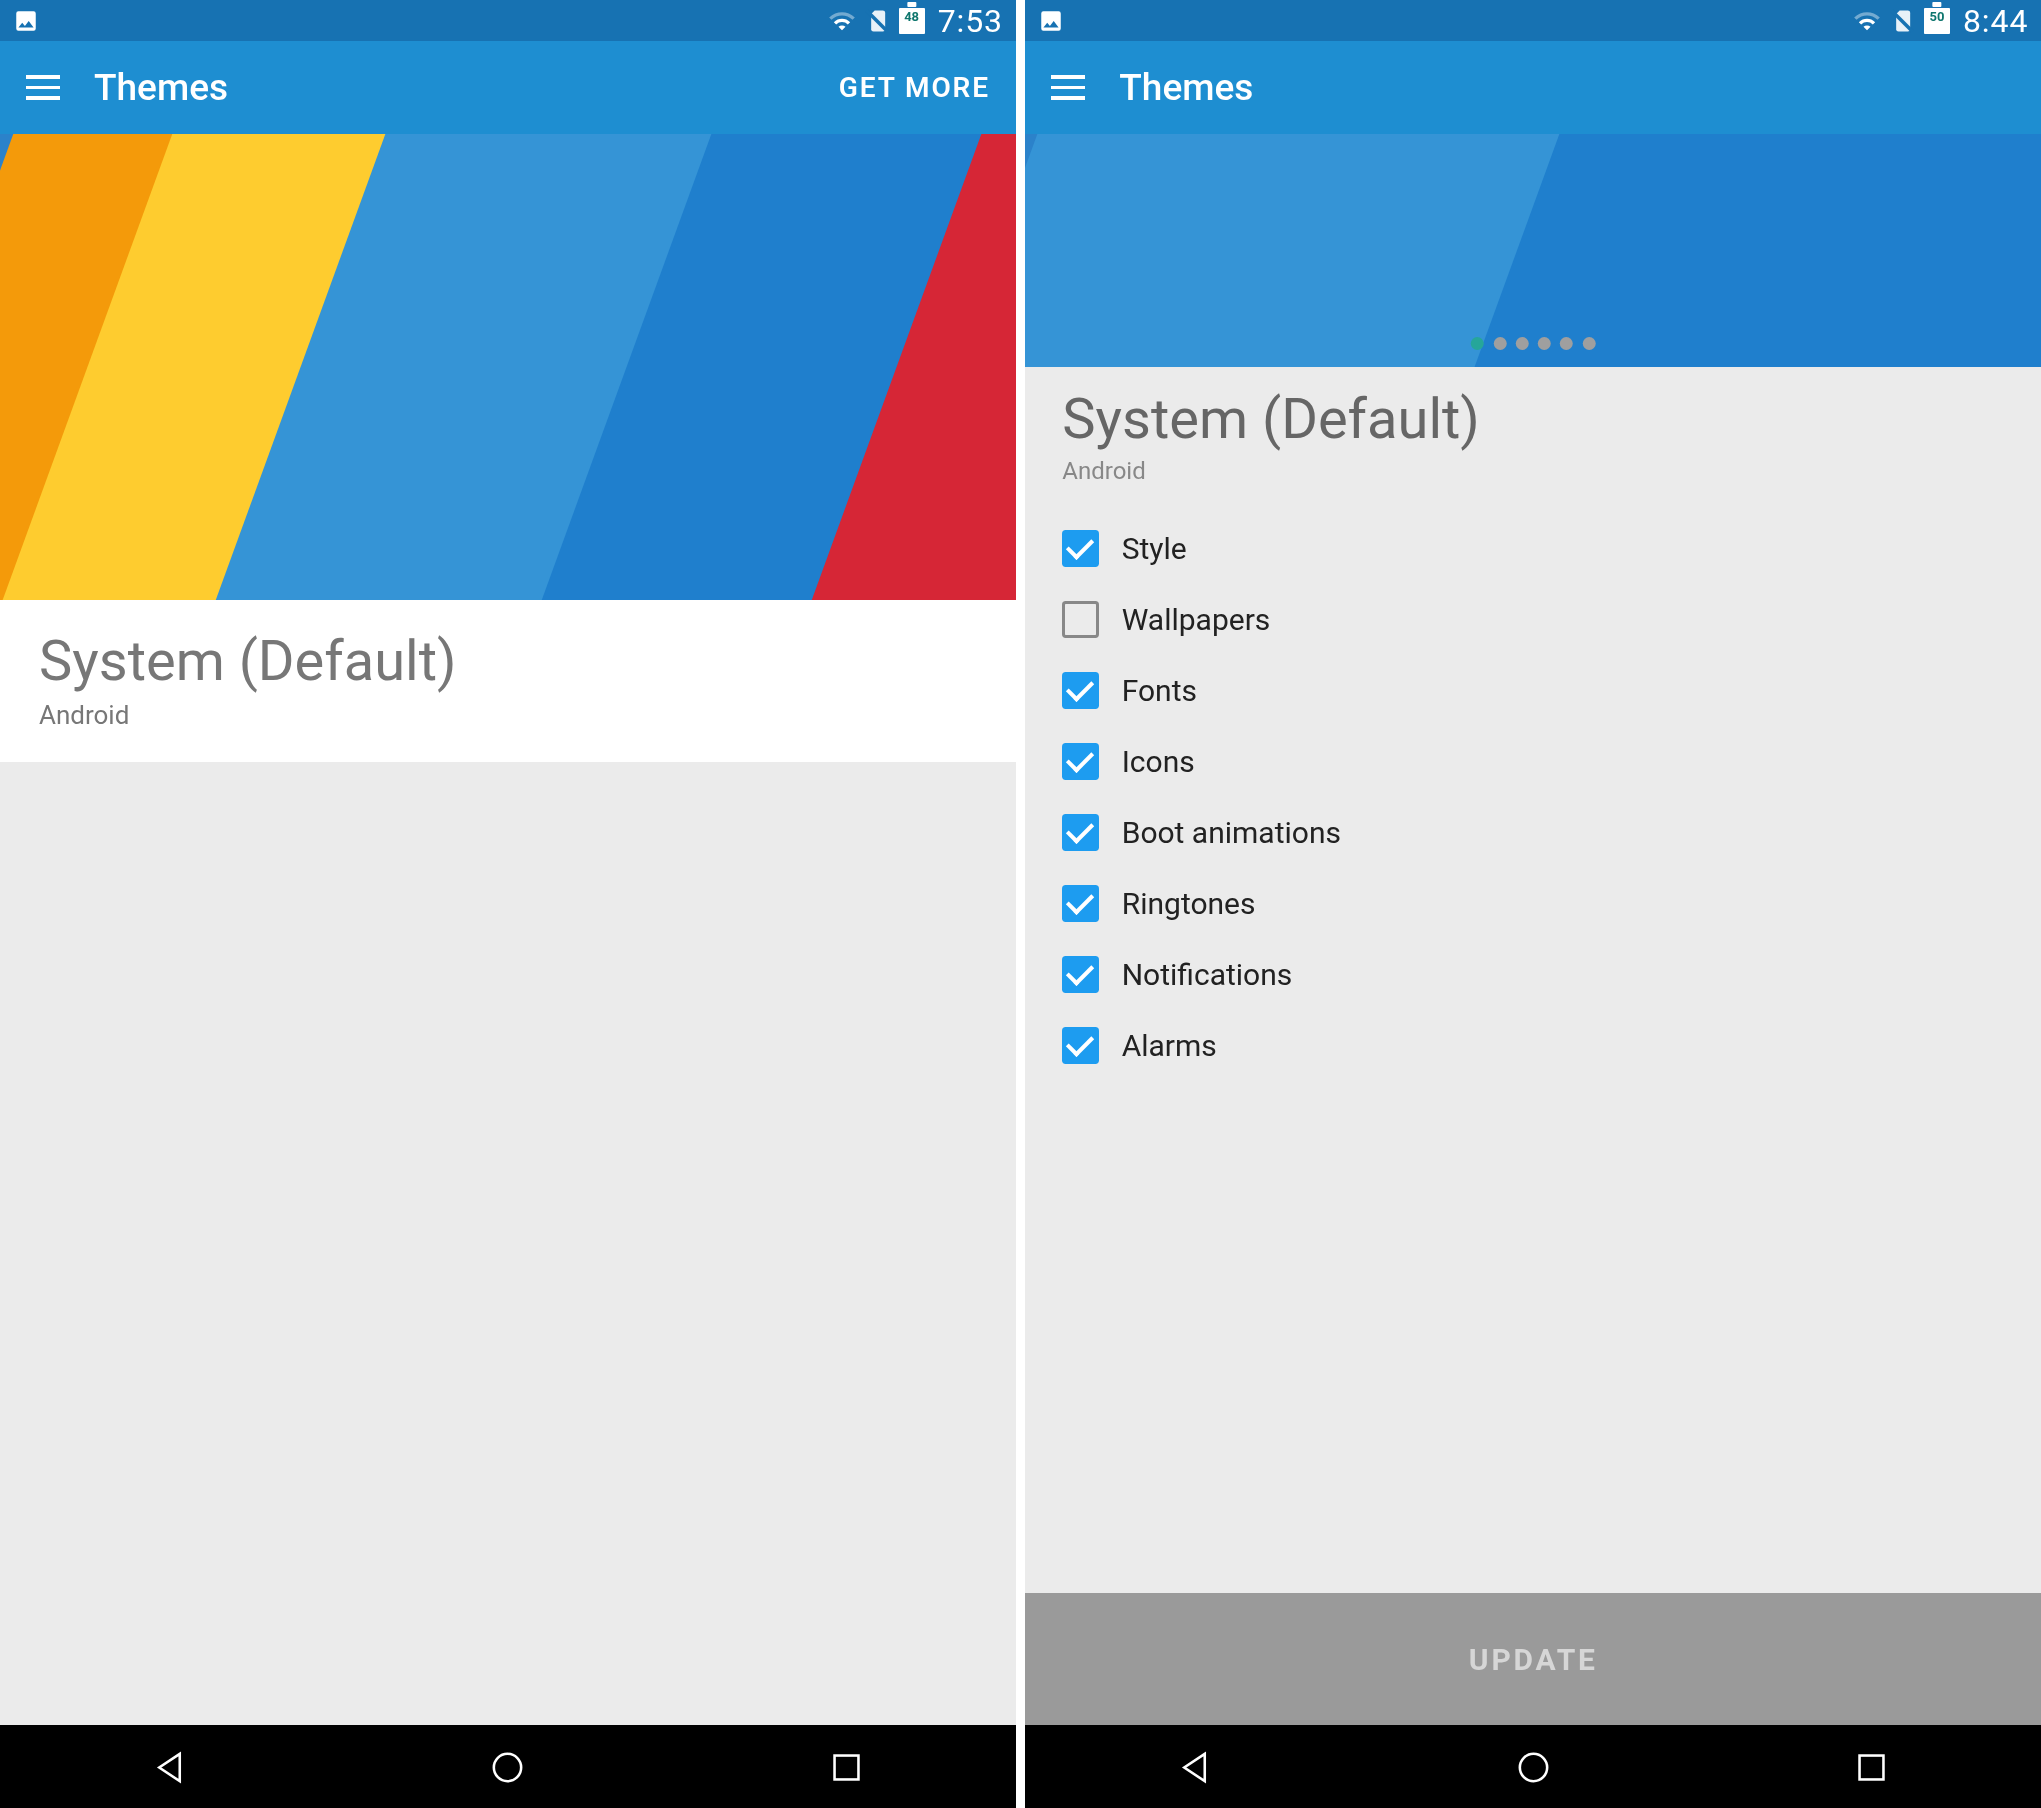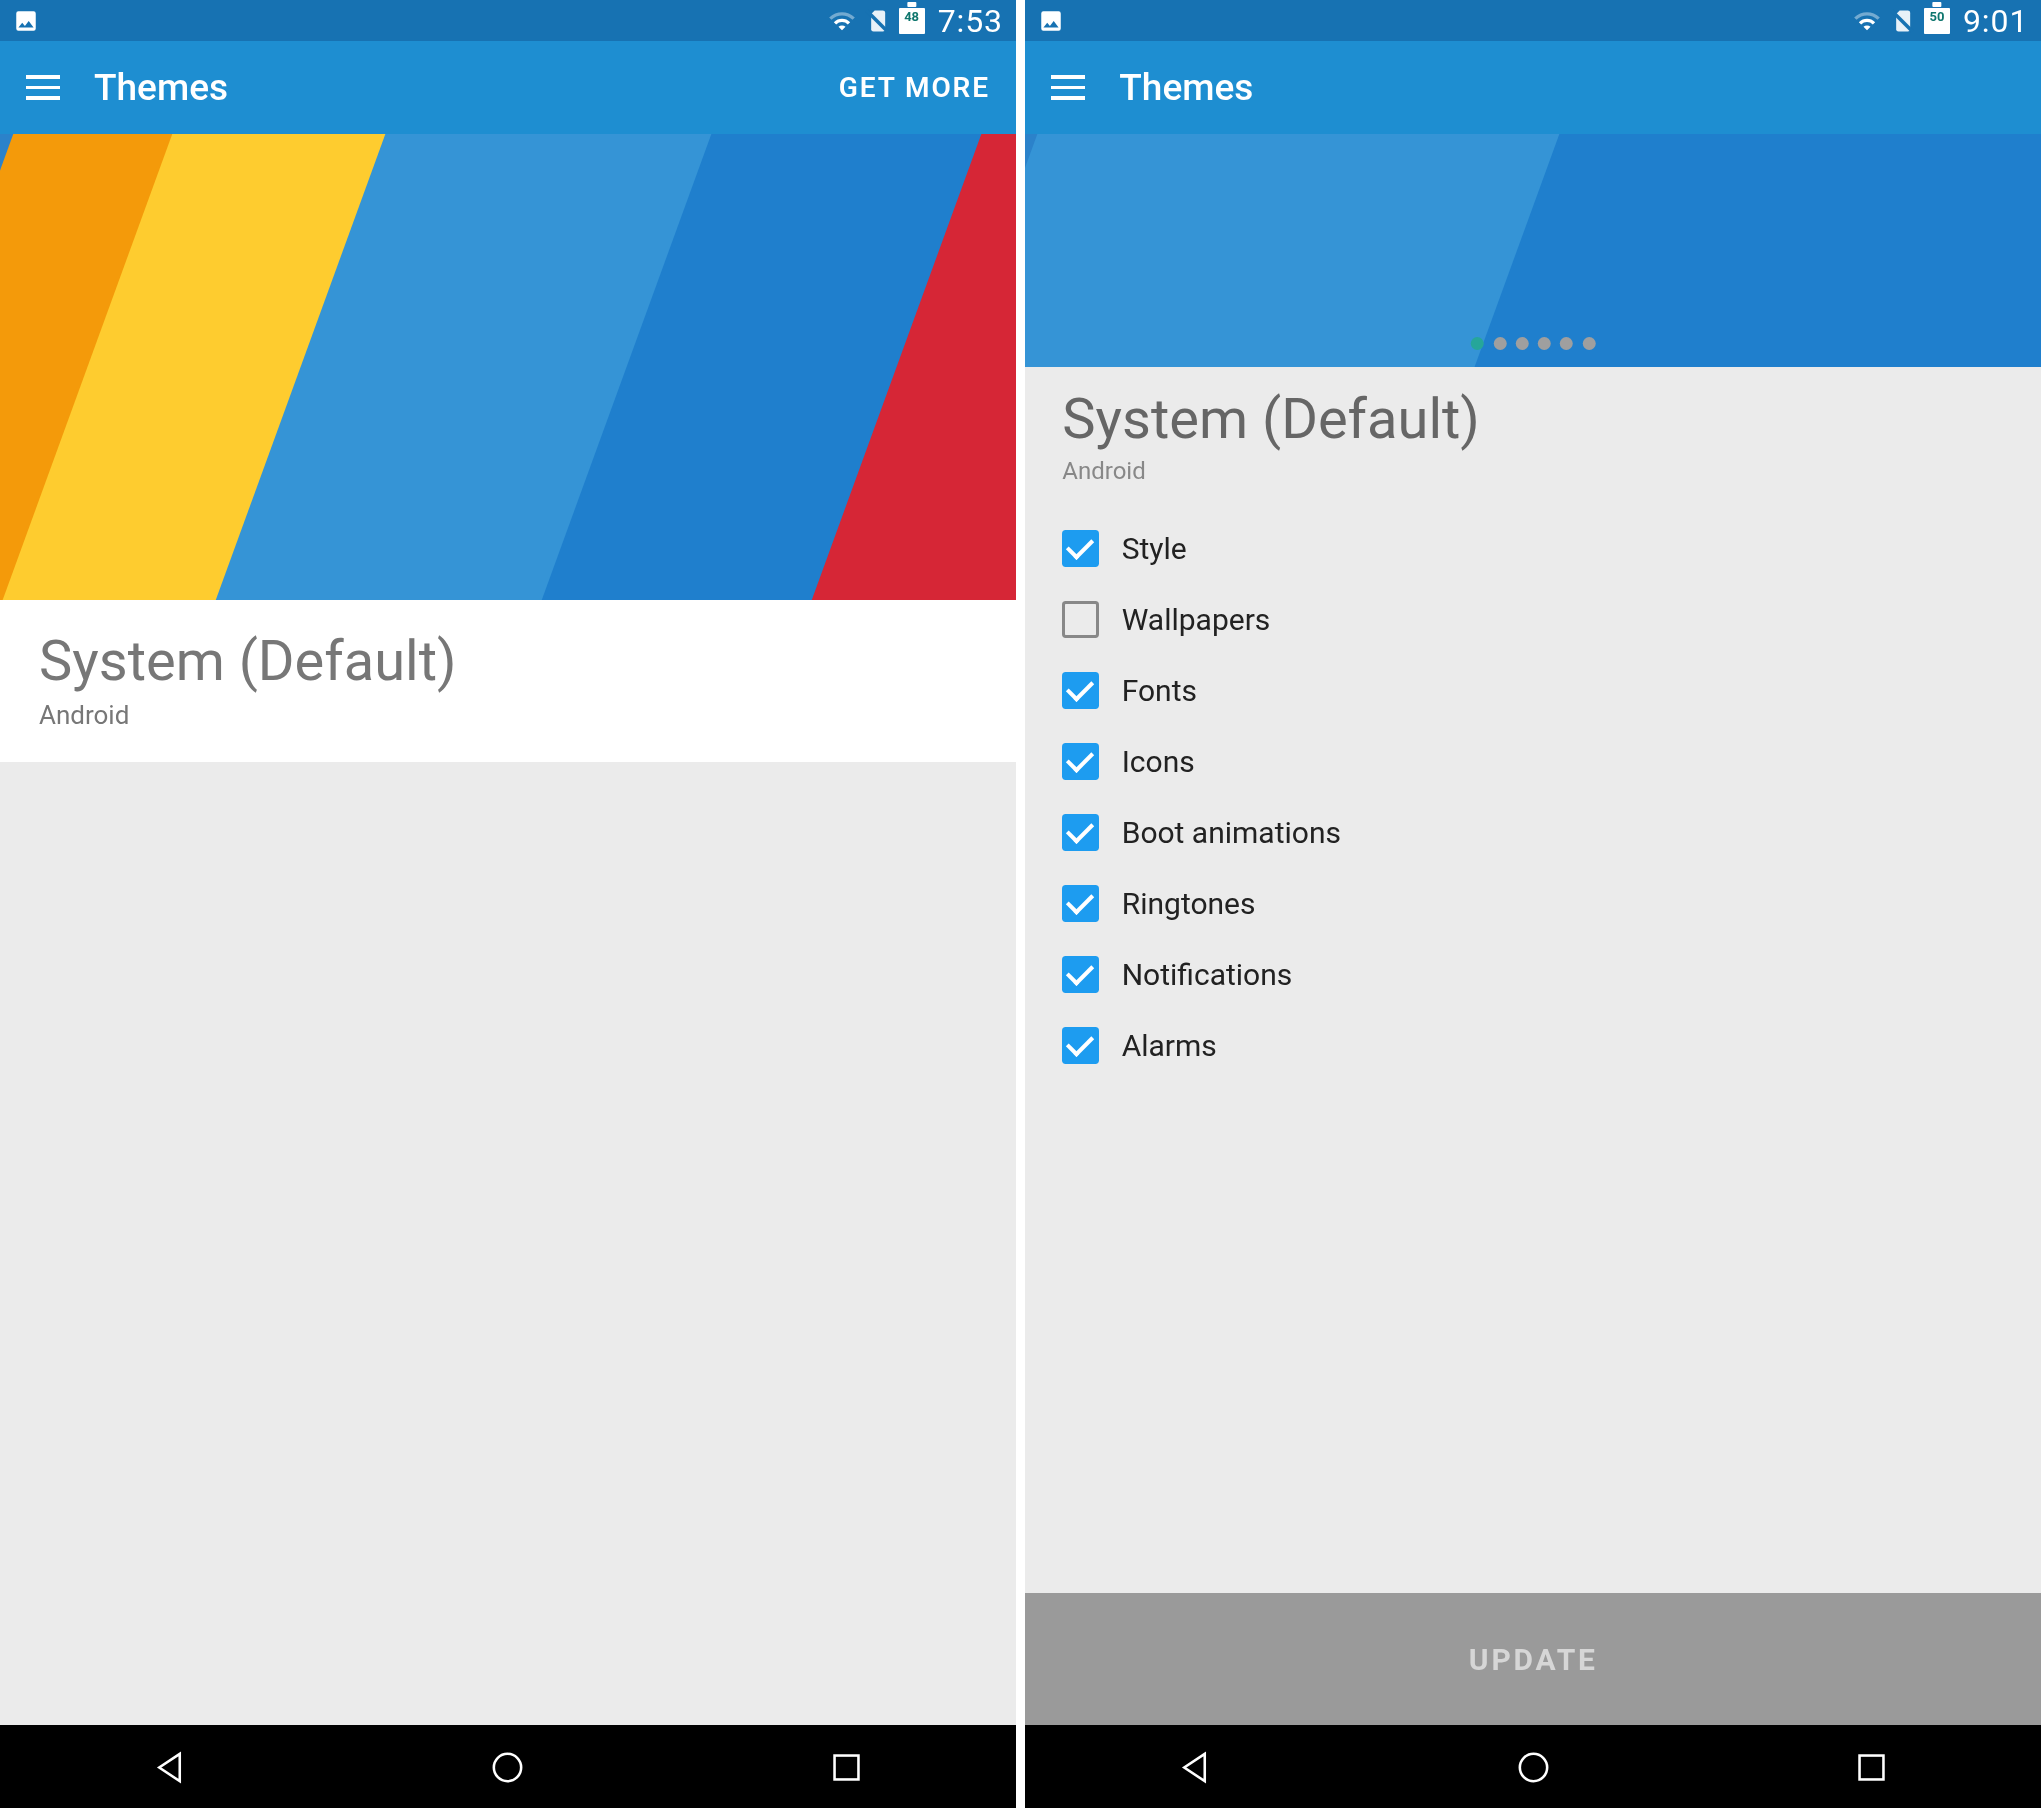--- a/index.html
+++ b/index.html
@@ -234,21 +234,21 @@
             <path d="M9 17l3 3 3-3a4.24 4.24 0 0 0-6 0zm-4-4l2 2a7.07 7.07 0 0 1 10 0l2-2C15.14 9.14 8.86 9.14 5 13z"></path>
           </svg>
       </span>
       <span>
         <svg width="28" height="28" viewBox="0 0 24 24" fill="#fff">
             <path d="M19 5a2 2 0 0 0-2-2h-7L7 6v13a2 2 0 0 0 2 2h8a2 2 0 0 0 2-2V5z" opacity="0.9"></path>
             <path d="M3 3l18 18" stroke="#1772b2" stroke-width="3"></path>
           </svg>
       </span>
       <span class="batt">50</span>
-      <span class="status-time">9:01</span>
+      <span class="status-time">8:44</span>
     </div>
   </div>
 
   <div class="appbar">
     <div class="hamburger">
         <span></span>
         <span></span>
         <span></span>
       </div>
     <div class="appbar-title">Themes</div>

